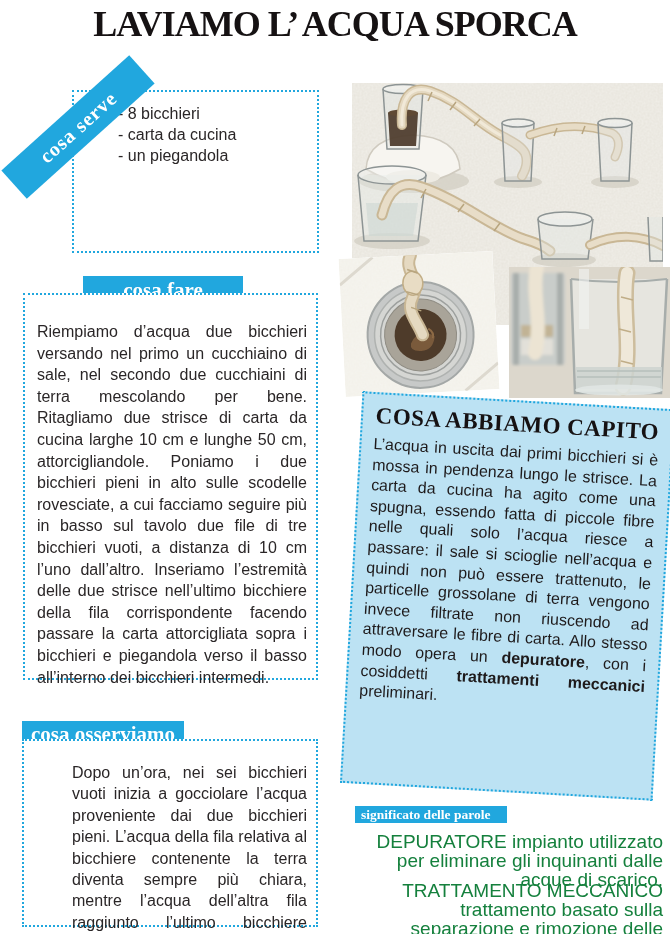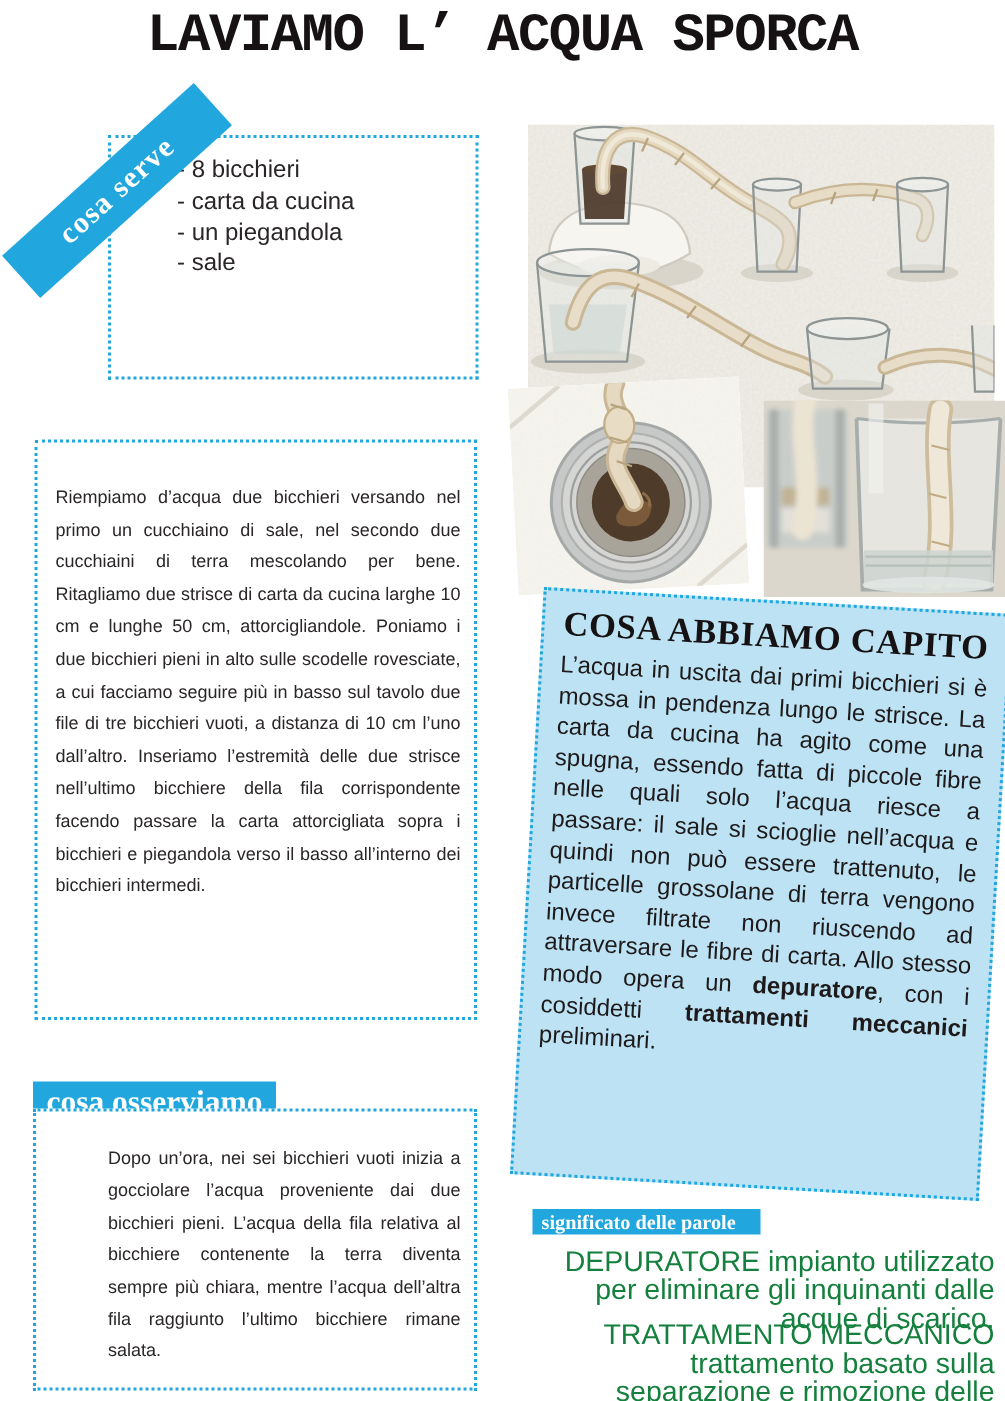--- a/index.html
+++ b/index.html
@@ -9,21 +9,21 @@
   }
   html,body{margin:0;padding:0;background:#fff;}
   .page{
     position:relative;width:670px;height:934px;background:#fff;
     font-family:"Liberation Sans",sans-serif;color:var(--ink);
     overflow:hidden;margin:0 auto;
   }
   
   .page-title{
     position:absolute;top:0;left:0;width:670px;margin:0;padding-top:3px;
-    text-align:center;font-family:Liberation Mono, monospace;font-weight:bold;
+    text-align:center;font-family:Liberation Serif, serif;font-weight:bold;
     font-size:36px;letter-spacing:-1px;color:#161213;
   }
   
   .serve-box{
     position:absolute;left:72px;top:90px;width:247px;height:163px;
     border:2px dotted var(--accent);box-sizing:border-box;
   }
   .serve-list{
     margin:0;padding:12px 0 0 44px;list-style:none;
     font-size:16px;line-height:20.8px;color:#2a2627;
@@ -52,21 +52,21 @@
   .bar-fare{left:83px;top:276px;width:160px;height:28px;}
   .bar-osserva{left:22px;top:721px;width:162px;height:27px;}
   .bar-words{left:355px;top:806px;width:152px;height:17px;justify-content:flex-start;padding-left:6px;box-sizing:border-box;}
   .bar-words span{font-size:13.5px;}
   
   .dotted-box{
     position:absolute;border:2px dotted var(--accent);box-sizing:border-box;background:#fff;
   }
   .box-fare{left:23px;top:293px;width:295px;height:387px;padding:26px 9px 0 12px;}
   .box-osserva{left:22px;top:739px;width:296px;height:188px;padding:21px 9px 0 12px;}
-  .dotted-box p{margin:0;font-size:12px;line-height:21.6px;text-align:justify;color:#2a2627;}
+  .dotted-box p{margin:0;font-size:16px;line-height:21.6px;text-align:justify;color:#2a2627;}
   .box-osserva p{line-height:21.4px;margin-left:36px;}
   
   .capito{
     position:absolute;left:351px;top:400px;width:313px;height:392px;
     background:var(--panel);border:2px dotted var(--accent);box-sizing:border-box;
     transform:rotate(3.3deg);padding:6px 12px 0 12px;
   }
   .capito h2{
     margin:3px 0 5px 0;text-align:center;font-family:"Liberation Serif",serif;
     font-weight:bold;font-size:23px;letter-spacing:0.5px;color:#161213;
@@ -88,21 +88,20 @@
   <h1 class="page-title">LAVIAMO L’ ACQUA SPORCA</h1>
 
   <section class="serve-box">
     <div class="ribbon">
       <span>cosa serve</span>
     </div>
     <ul class="serve-list">
       <li>- 8 bicchieri</li>
       <li>- carta da cucina</li>
       <li>- un piegandola</li>
-      <li>- sale</li>
     </ul>
   </section>
 
   <div class="photo-main">
     <svg viewBox="0 0 311 242" xmlns="http://www.w3.org/2000/svg">
       <defs>
         <filter id="towelN" x="-5%" y="-5%" width="110%" height="110%">
           <feTurbulence type="fractalNoise" baseFrequency="0.5" numOctaves="2" stitchTiles="stitch"></feTurbulence>
           <feColorMatrix type="matrix" values="0 0 0 0 1  0 0 0 0 1  0 0 0 0 0.97  0 0 0 0.5 0"></feColorMatrix>
         </filter>
@@ -205,20 +204,23 @@
       <path d="M118,6 C112,40 124,80 114,120" fill="none" stroke="#cdbd9d" stroke-width="17" stroke-linecap="round"></path>
       <path d="M118,6 C112,40 124,80 114,120" fill="none" stroke="#efe8d9" stroke-width="12" stroke-linecap="round"></path>
       <path d="M112,30 l12,3 M110,62 l12,3 M112,94 l12,3" stroke="#c0ad87" stroke-width="1.5"></path>
       <rect x="67" y="100" width="86" height="22" fill="#ccd4d0" opacity="0.85"></rect>
       <path d="M68,104 L152,104 M68,110 L152,110" stroke="#b7c0bc" stroke-width="1.5"></path>
       <ellipse cx="110" cy="123" rx="44" ry="5.5" fill="#e0e6e3" opacity="0.9"></ellipse>
       <rect x="70" y="2" width="10" height="60" fill="#f2f4f2" opacity="0.6"></rect>
     </svg>
   </div>
 
+  <div class="bar bar-fare">
+    <span>cosa fare</span>
+  </div>
   <section class="dotted-box box-fare">
     <p>Riempiamo d’acqua due bicchieri versando nel primo un cucchiaino di sale, nel secondo due cucchiaini di terra mescolando per bene. Ritagliamo due strisce di carta da cucina larghe 10 cm e lunghe 50 cm, attorcigliandole. Poniamo i due bicchieri pieni in alto sulle scodelle rovesciate, a cui facciamo seguire più in basso sul tavolo due file di tre bicchieri vuoti, a distanza di 10 cm l’uno dall’altro. Inseriamo l’estremità delle due strisce nell’ultimo bicchiere della fila corrispondente facendo passare la carta attorcigliata sopra i bicchieri e piegandola verso il basso all’interno dei bicchieri intermedi.</p>
   </section>
 
   <section class="capito">
     <h2>COSA ABBIAMO CAPITO</h2>
     <p><span>L’acqua in uscita dai primi bicchieri si è mossa in pendenza lungo le strisce. La carta da cucina ha agito come una spugna, essendo fatta di piccole fibre nelle quali solo l’acqua riesce a passare: il sale si scioglie nell’acqua e quindi non può essere trattenuto, le particelle grossolane di terra vengono invece filtrate non riuscendo ad attraversare le fibre di carta. Allo stesso modo opera un </span><span style="font-weight: bold;">depuratore</span><span>, con i cosiddetti </span><span style="font-weight: bold;">trattamenti meccanici</span><span> preliminari.</span></p>
   </section>
 
   <div class="bar bar-osserva">

